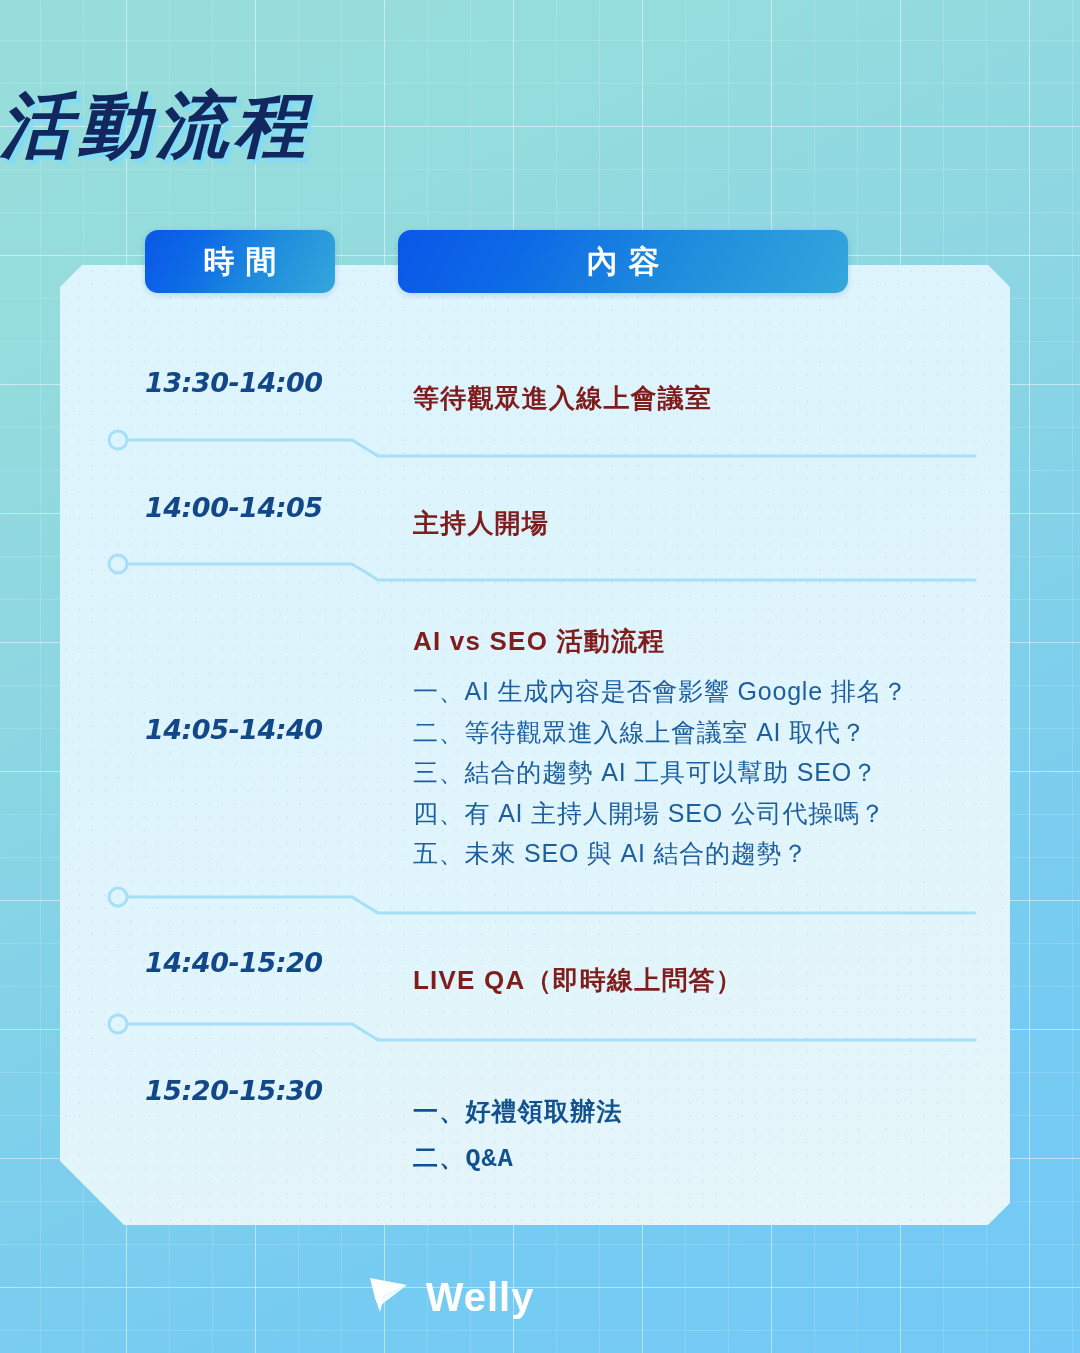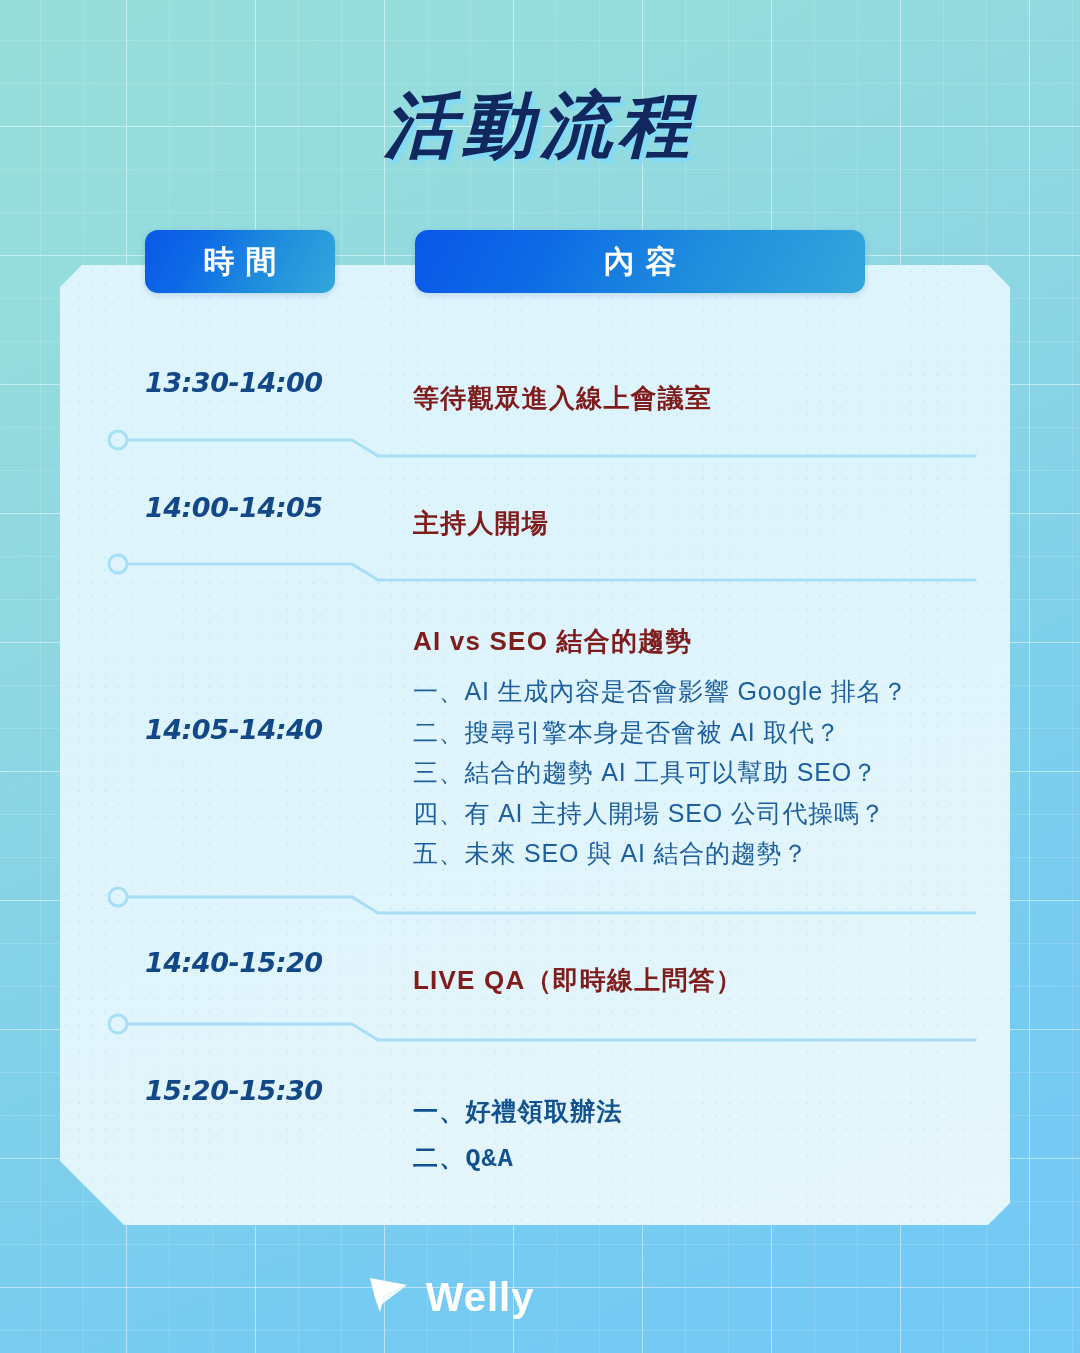--- a/index.html
+++ b/index.html
@@ -37,21 +37,21 @@
     background-position: -3px -3px;
     pointer-events: none;
   }
 
   
   .title-wrap {
     position: absolute;
     top: 86px;
     left: 0;
     width: 1080px;
-    text-align: center;
+    text-align: left;
   }
   .page-title {
     display: inline-block;
     font-family: "DejaVu Sans", "Liberation Sans", sans-serif;
     font-size: 72px;
     font-weight: 700;
     font-style: italic;
     letter-spacing: 6px;
     color: #11275e;
     text-shadow:
@@ -79,21 +79,21 @@
     display: flex;
     align-items: center;
     justify-content: center;
     font-size: 31px;
     font-weight: 700;
     letter-spacing: 11px;
     text-indent: 11px;
     box-shadow: 0 2px 6px rgba(10, 70, 160, 0.18);
   }
   .tab-time  { left: 145px; width: 190px; }
-  .tab-topic { left: 415px; width: 450px; }
+  .tab-topic { left: 398px; width: 450px; }
 
   
   .card {
     position: absolute;
     left: 60px;
     top: 265px;
     width: 950px;
     height: 960px;
     background: linear-gradient(160deg, #dff5fd 0%, #def4fd 40%, #e2f5fb 70%, #e6f6fa 100%);
     border-radius: 22px 22px 22px 0;
@@ -245,24 +245,24 @@
   <div class="divider" style="top:538px;">
     <svg width="1080" height="32" viewBox="0 0 1080 32" fill="none" xmlns="http://www.w3.org/2000/svg">
       <circle cx="118" cy="14" r="9" stroke="#a7dff6" stroke-width="3" fill="none"></circle>
       <path d="M128 14 H352 L378 30 H975" stroke="#a7dff6" stroke-width="3" fill="none" stroke-linecap="round" stroke-linejoin="round"></path>
     </svg>
   </div>
 
   <div class="row" style="top:612px;">
     <div class="row-time" style="top:90px;">14:05-14:40</div>
     <div class="row-body" style="top:0;position:absolute;">
-      <div class="row-heading">AI vs SEO 結合的趨勢</div>
+      <div class="row-heading">AI vs SEO 活動流程</div>
       <div class="row-sublist">
         <div class="row-subitem">一、AI 生成內容是否會影響 Google 排名？</div>
-        <div class="row-subitem">二、搜尋引擎本身是否會被 AI 取代？</div>
+        <div class="row-subitem">二、等待觀眾進入線上會議室 AI 取代？</div>
         <div class="row-subitem">三、結合的趨勢 AI 工具可以幫助 SEO？</div>
         <div class="row-subitem">四、有 AI 主持人開場 SEO 公司代操嗎？</div>
         <div class="row-subitem">五、未來 SEO 與 AI 結合的趨勢？</div>
       </div>
     </div>
   </div>
   <div class="divider" style="top:871px;">
     <svg width="1080" height="32" viewBox="0 0 1080 32" fill="none" xmlns="http://www.w3.org/2000/svg">
       <circle cx="118" cy="14" r="9" stroke="#a7dff6" stroke-width="3" fill="none"></circle>
       <path d="M128 14 H352 L378 30 H975" stroke="#a7dff6" stroke-width="3" fill="none" stroke-linecap="round" stroke-linejoin="round"></path>

